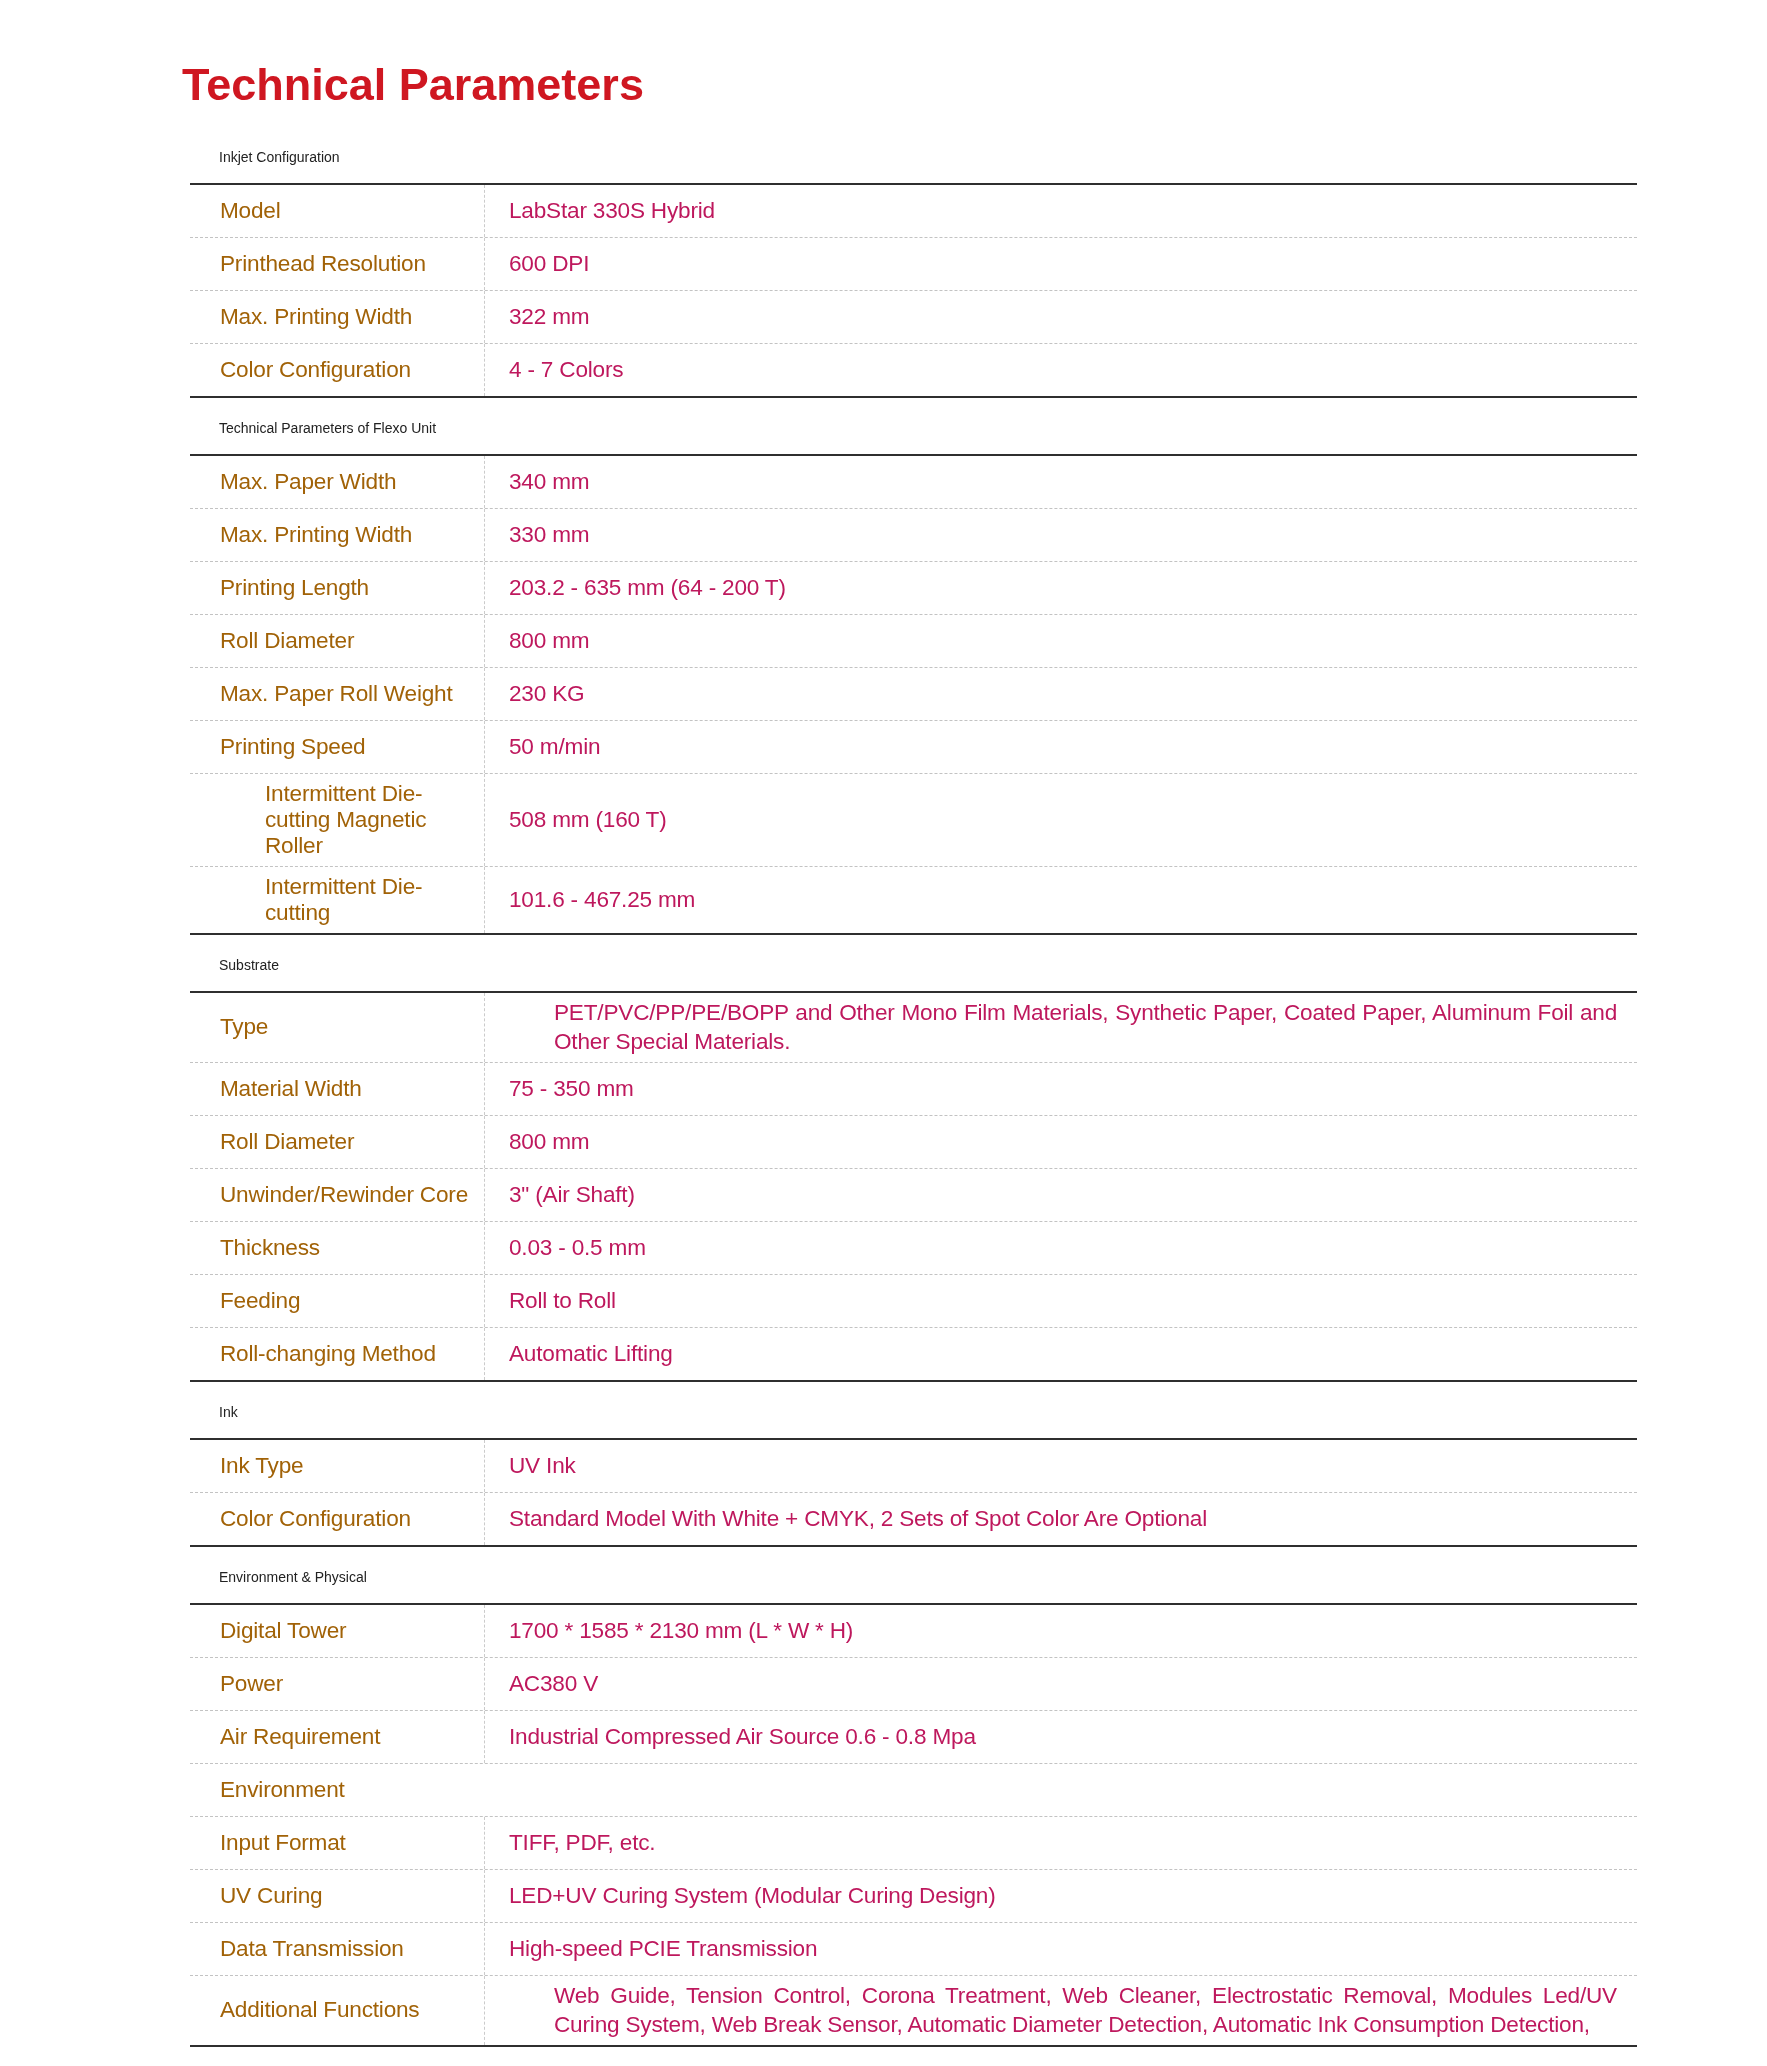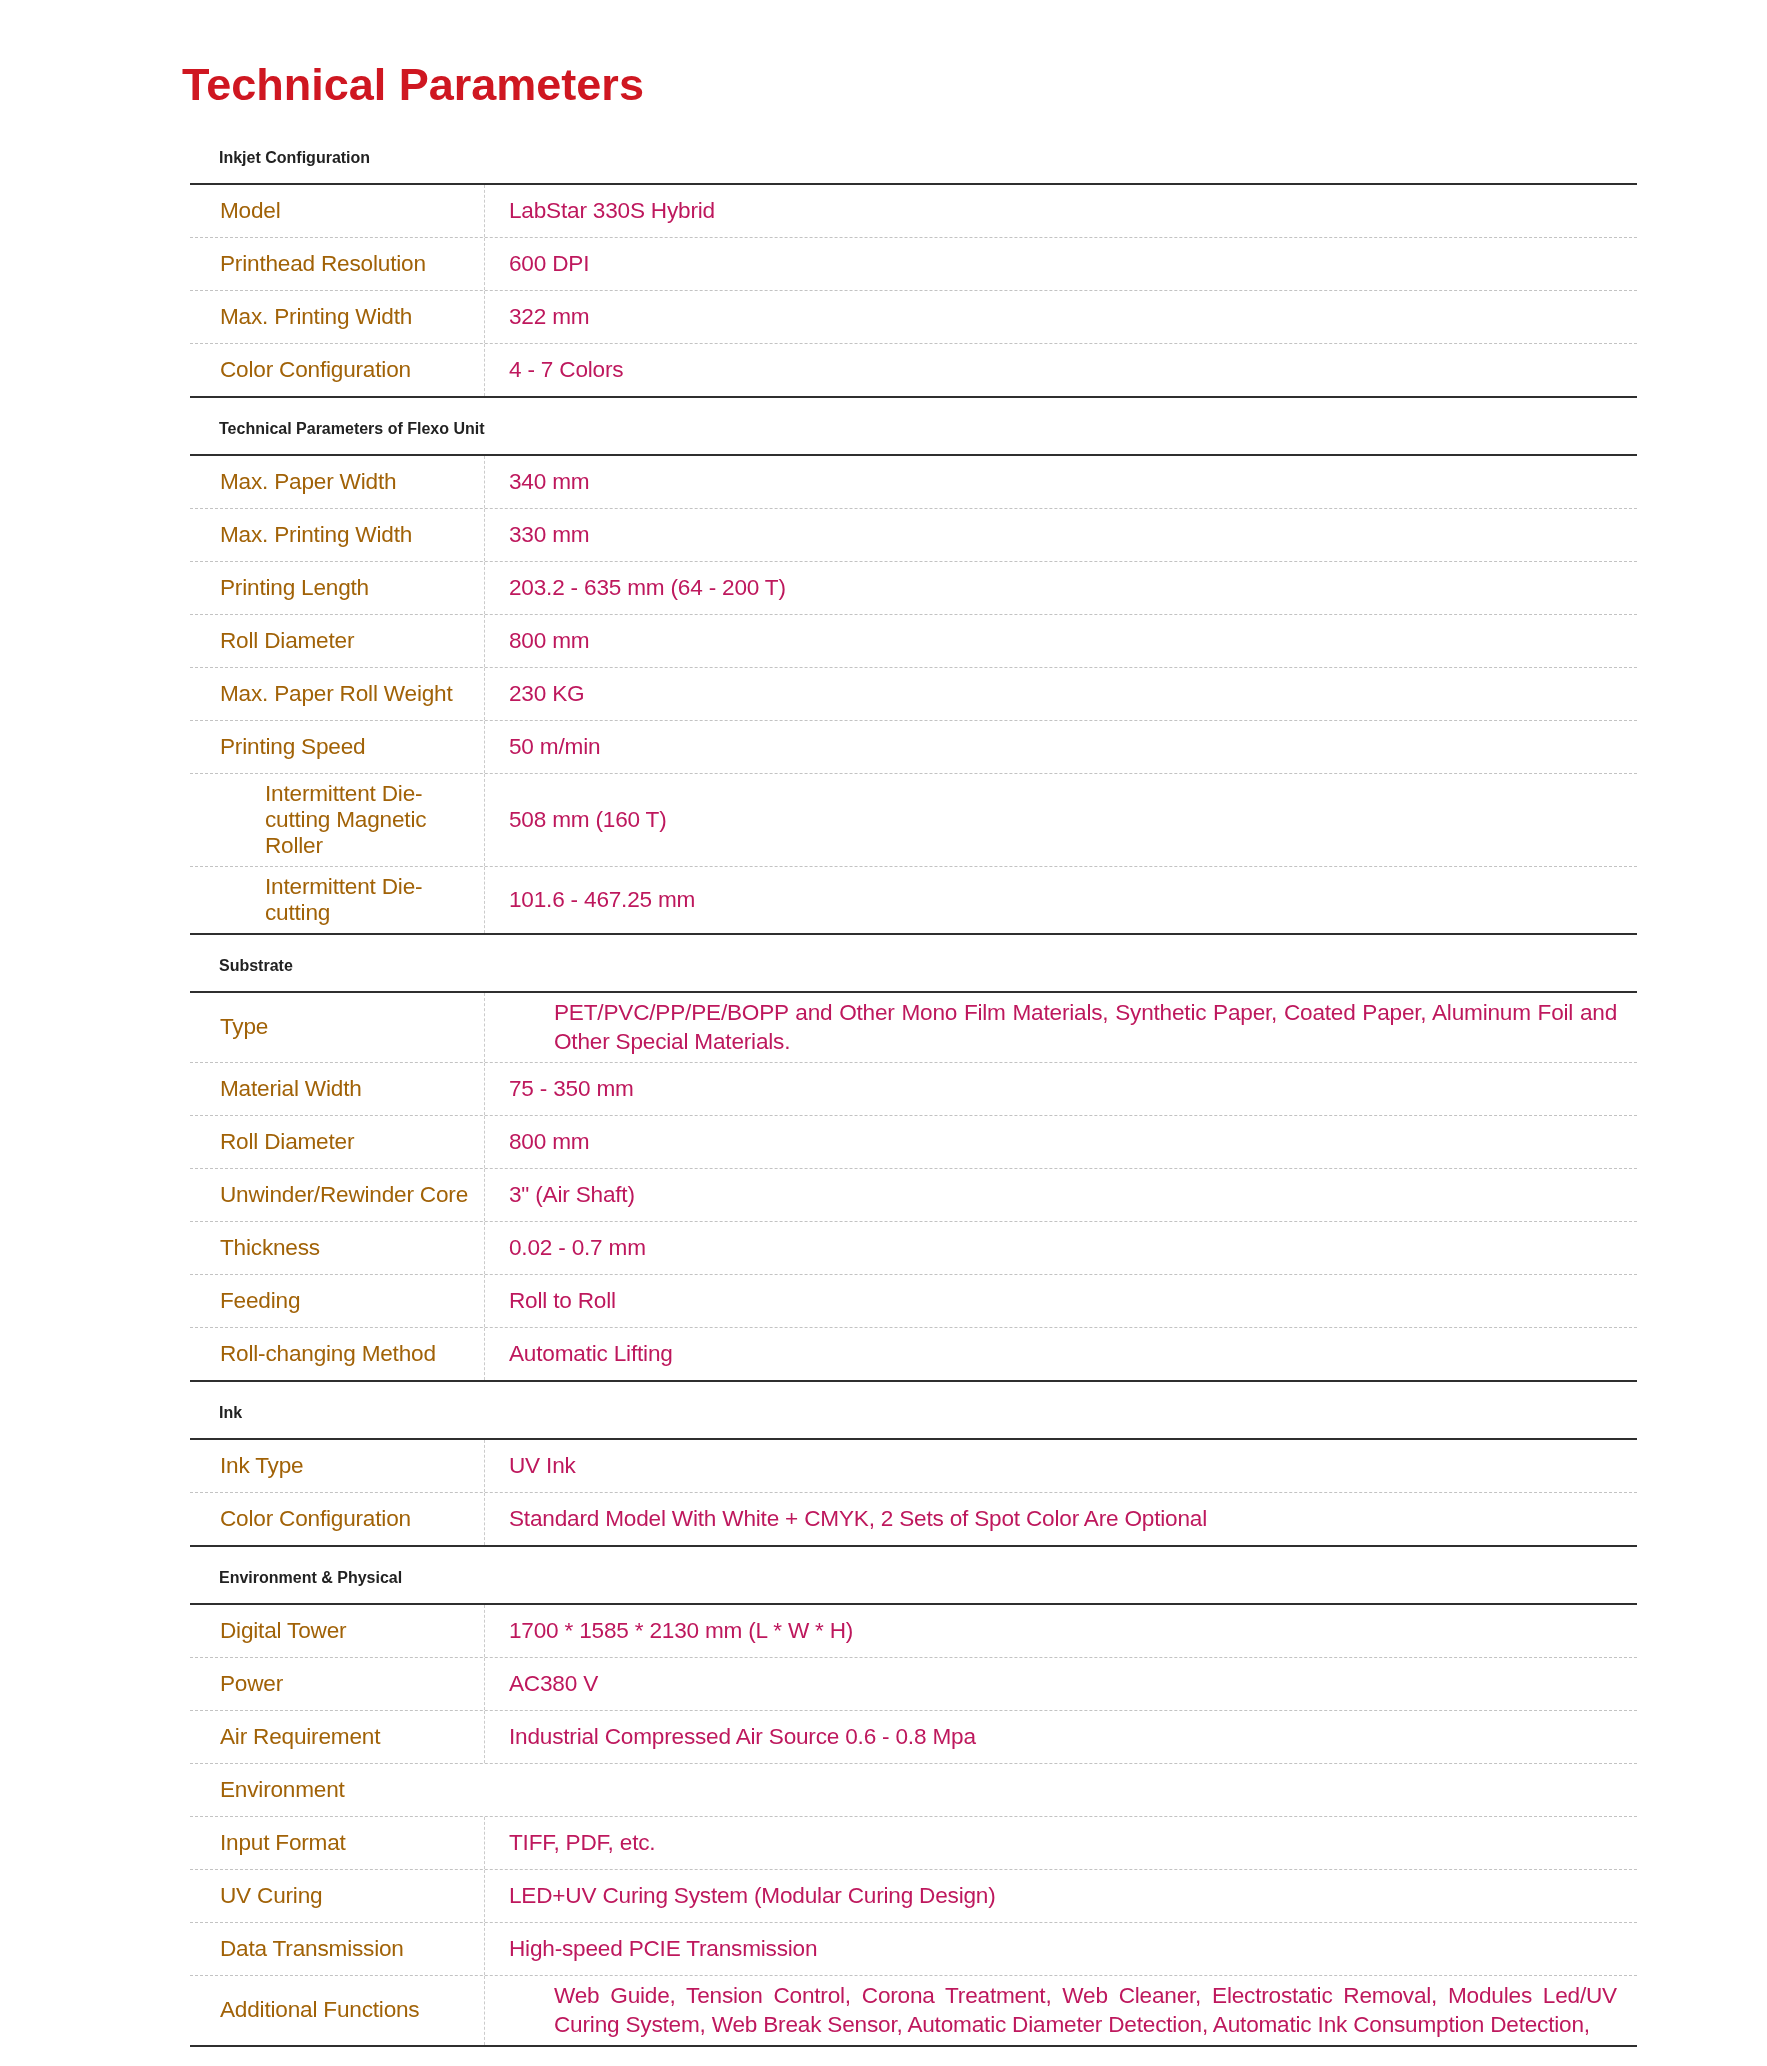--- a/index.html
+++ b/index.html
@@ -20,23 +20,23 @@
     font-size: 45px;
     line-height: 47px;
     font-weight: bold;
     color: #CF1721;
   }
   .content {
     margin-left: 190px;
     width: 1447px;
   }
   .section-heading {
-    font-size: 16px;
+    font-size: 14px;
     line-height: 25px;
-    font-weight: bold;
+    font-weight: normal;
     color: #222222;
     margin: 18.3px 0 12.7px 0;
     padding-left: 29px;
   }
   .section:first-child .section-heading {
     margin-top: 37px;
   }
   .spec-table {
     border-top: 2.1px solid #2F2F2F;
     border-bottom: 2.1px solid #2F2F2F;
@@ -181,21 +181,21 @@
     <div class="value">800 mm</div>
   </div>
 
   <div class="row">
     <div class="label">Unwinder/Rewinder Core</div>
     <div class="value">3" (Air Shaft)</div>
   </div>
 
   <div class="row">
     <div class="label">Thickness</div>
-    <div class="value">0.02 - 0.7 mm</div>
+    <div class="value">0.03 - 0.5 mm</div>
   </div>
 
   <div class="row">
     <div class="label">Feeding</div>
     <div class="value">Roll to Roll</div>
   </div>
 
   <div class="row">
     <div class="label">Roll-changing Method</div>
     <div class="value">Automatic Lifting</div>

